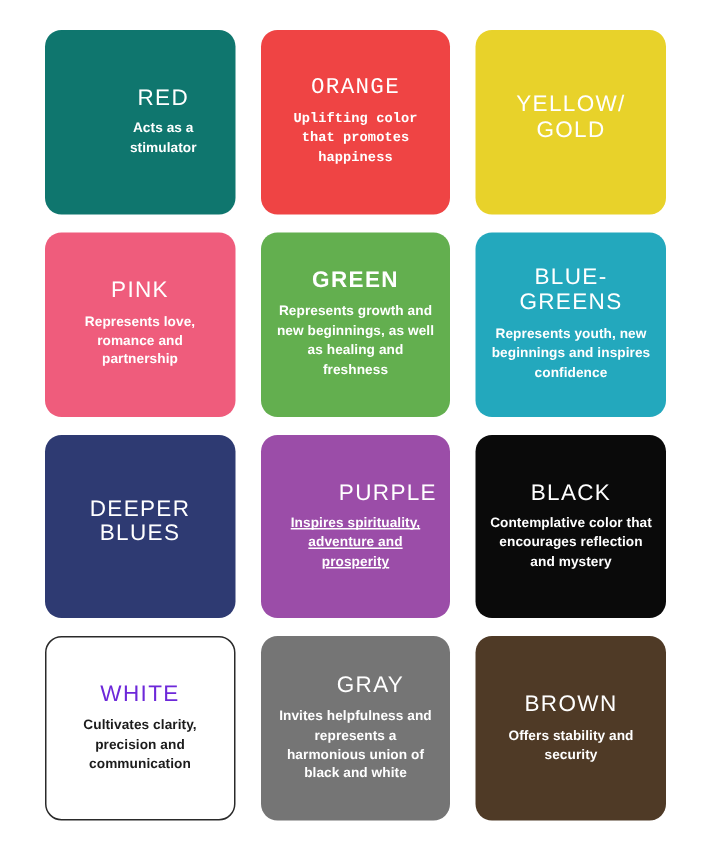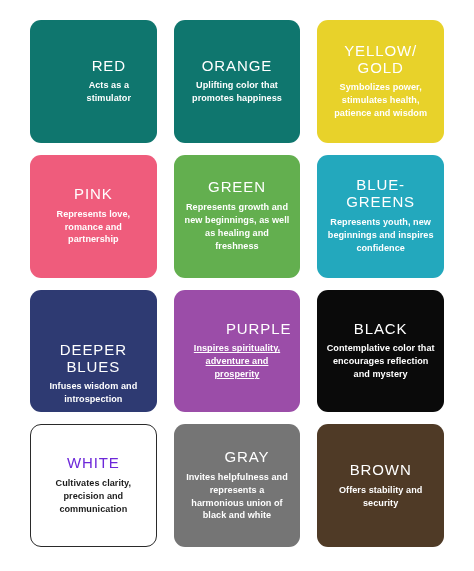--- a/index.html
+++ b/index.html
@@ -77,46 +77,44 @@
   }
 </style>
 </head>
 <body>
 
 <div id="color-grid" style="background: rgb(255, 255, 255); grid-template-columns: repeat(3, 1fr); grid-template-rows: repeat(4, 1fr);">
     <div class="color-card on-dark" style="background: #0f766e; padding-left: 40px;">
       <div class="card-title" style="color: rgb(255, 255, 255);">RED</div>
       <div class="card-desc" style="color: rgb(255, 255, 255);">Acts as a stimulator</div>
     </div>
-    <div class="color-card on-dark" style="background: #0f766e;">
+    <div class="color-card on-dark" style="background: #ef4444; font-family: Liberation Mono, monospace;">
       <div class="card-title" style="color: rgb(255, 255, 255);">ORANGE</div>
       <div class="card-desc" style="color: rgb(255, 255, 255);">Uplifting color that promotes happiness</div>
     </div>
     <div class="color-card on-dark" style="background: rgb(232, 210, 42);">
       <div class="card-title" style="color: rgb(255, 255, 255);">YELLOW/
 GOLD</div>
-      <div class="card-desc" style="color: rgb(255, 255, 255);">Symbolizes power, stimulates health, patience and wisdom</div>
     </div>
     <div class="color-card on-dark" style="background: rgb(239, 92, 124);">
       <div class="card-title" style="color: rgb(255, 255, 255);">PINK</div>
       <div class="card-desc" style="color: rgb(255, 255, 255);">Represents love, romance and partnership</div>
     </div>
     <div class="color-card on-dark" style="background: rgb(99, 175, 79);">
-      <div class="card-title" style="color: rgb(255, 255, 255);">GREEN</div>
+      <div class="card-title" style="color: rgb(255, 255, 255); font-weight: bold;">GREEN</div>
       <div class="card-desc" style="color: rgb(255, 255, 255);">Represents growth and new beginnings, as well as healing and freshness</div>
     </div>
     <div class="color-card on-dark" style="background: rgb(35, 168, 189);">
       <div class="card-title" style="color: rgb(255, 255, 255);">BLUE-
 GREENS</div>
       <div class="card-desc" style="color: rgb(255, 255, 255);">Represents youth, new beginnings and inspires confidence</div>
     </div>
-    <div class="color-card on-dark" style="background: rgb(46, 58, 114); justify-content: flex-end;">
+    <div class="color-card on-dark" style="background: rgb(46, 58, 114);">
       <div class="card-title" style="color: rgb(255, 255, 255);">DEEPER
 BLUES</div>
-      <div class="card-desc" style="color: rgb(255, 255, 255);">Infuses wisdom and introspection</div>
     </div>
     <div class="color-card on-dark" style="background: rgb(155, 77, 168); align-items: flex-end;">
       <div class="card-title" style="color: rgb(255, 255, 255);">PURPLE</div>
       <div class="card-desc" style="color: rgb(255, 255, 255); text-decoration: underline;">Inspires spirituality, adventure and prosperity</div>
     </div>
     <div class="color-card on-dark" style="background: rgb(10, 10, 10);">
       <div class="card-title" style="color: rgb(255, 255, 255);">BLACK</div>
       <div class="card-desc" style="color: rgb(255, 255, 255);">Contemplative color that encourages reflection and mystery</div>
     </div>
     <div class="color-card on-light" style="background: rgb(255, 255, 255); border-color: rgb(42, 42, 42);">

